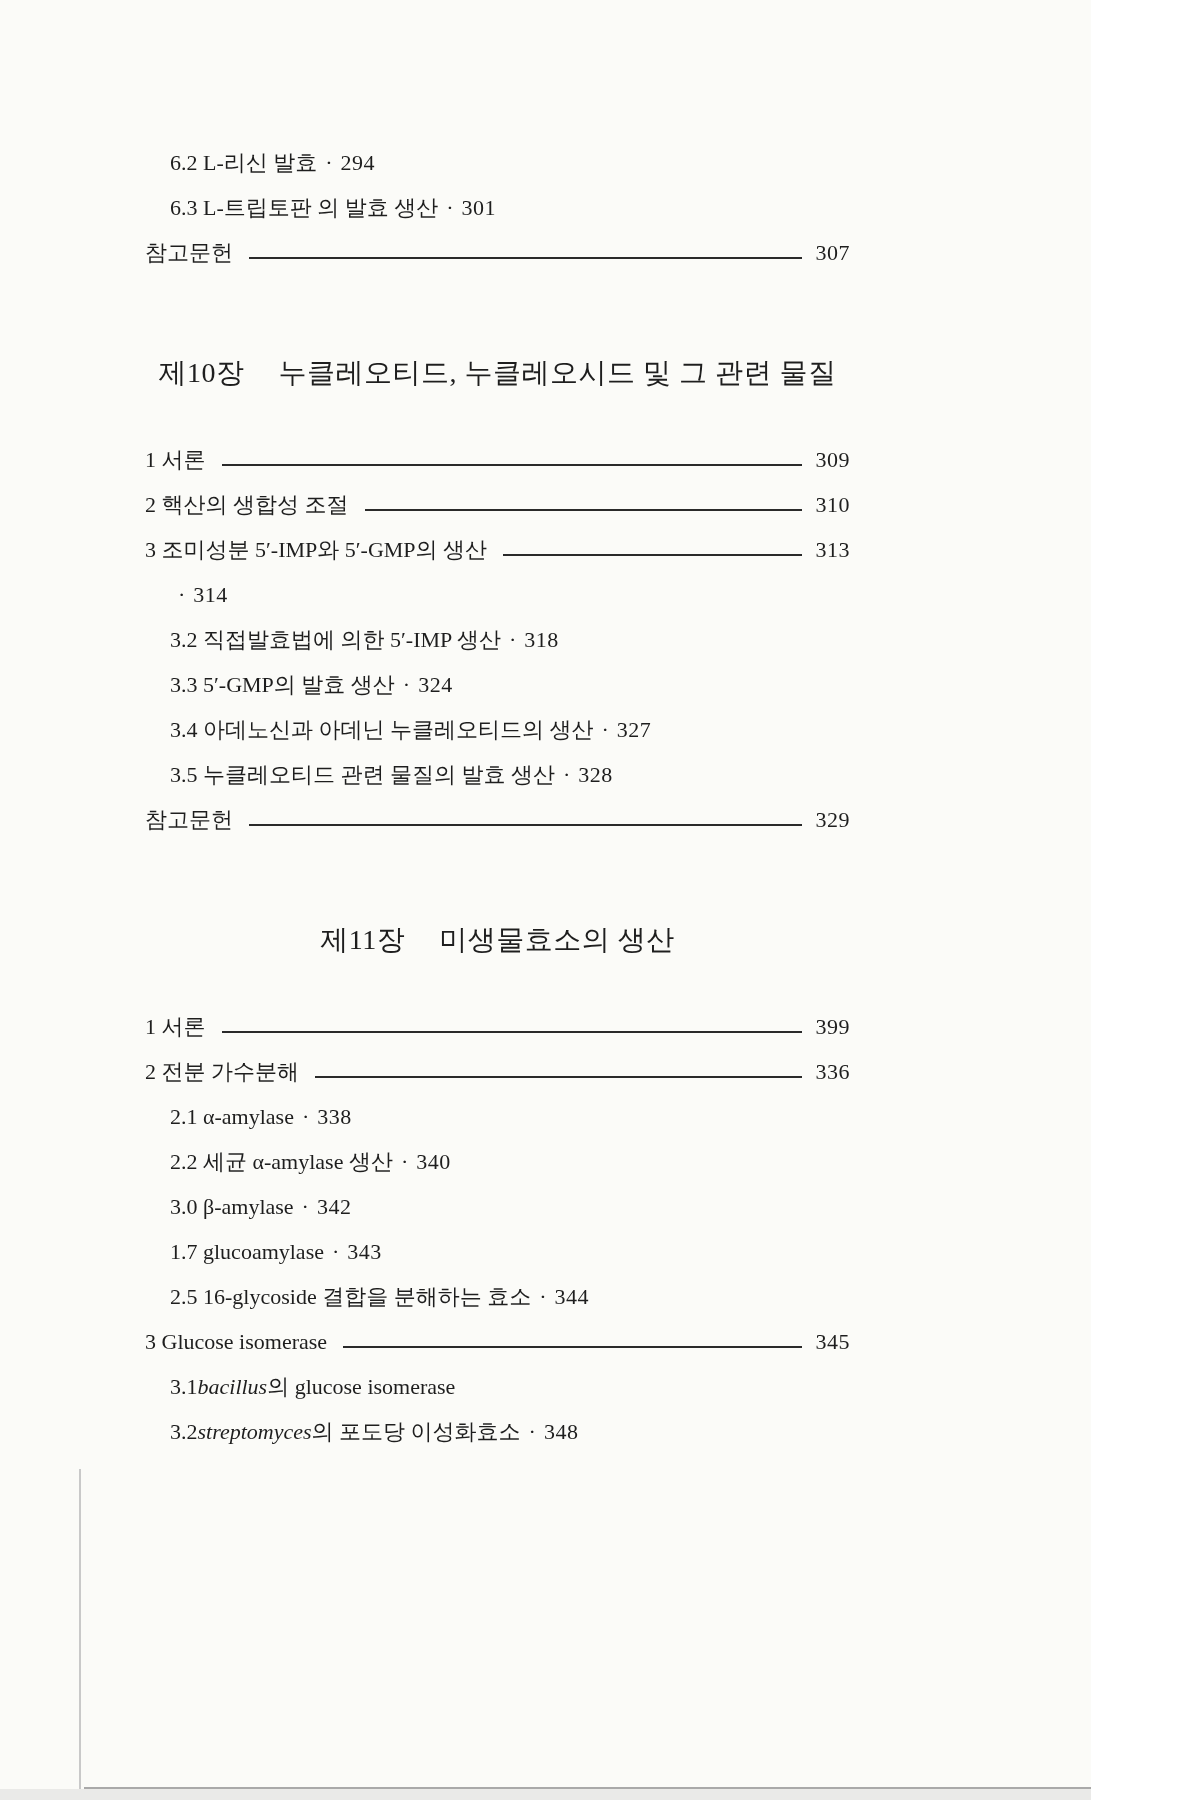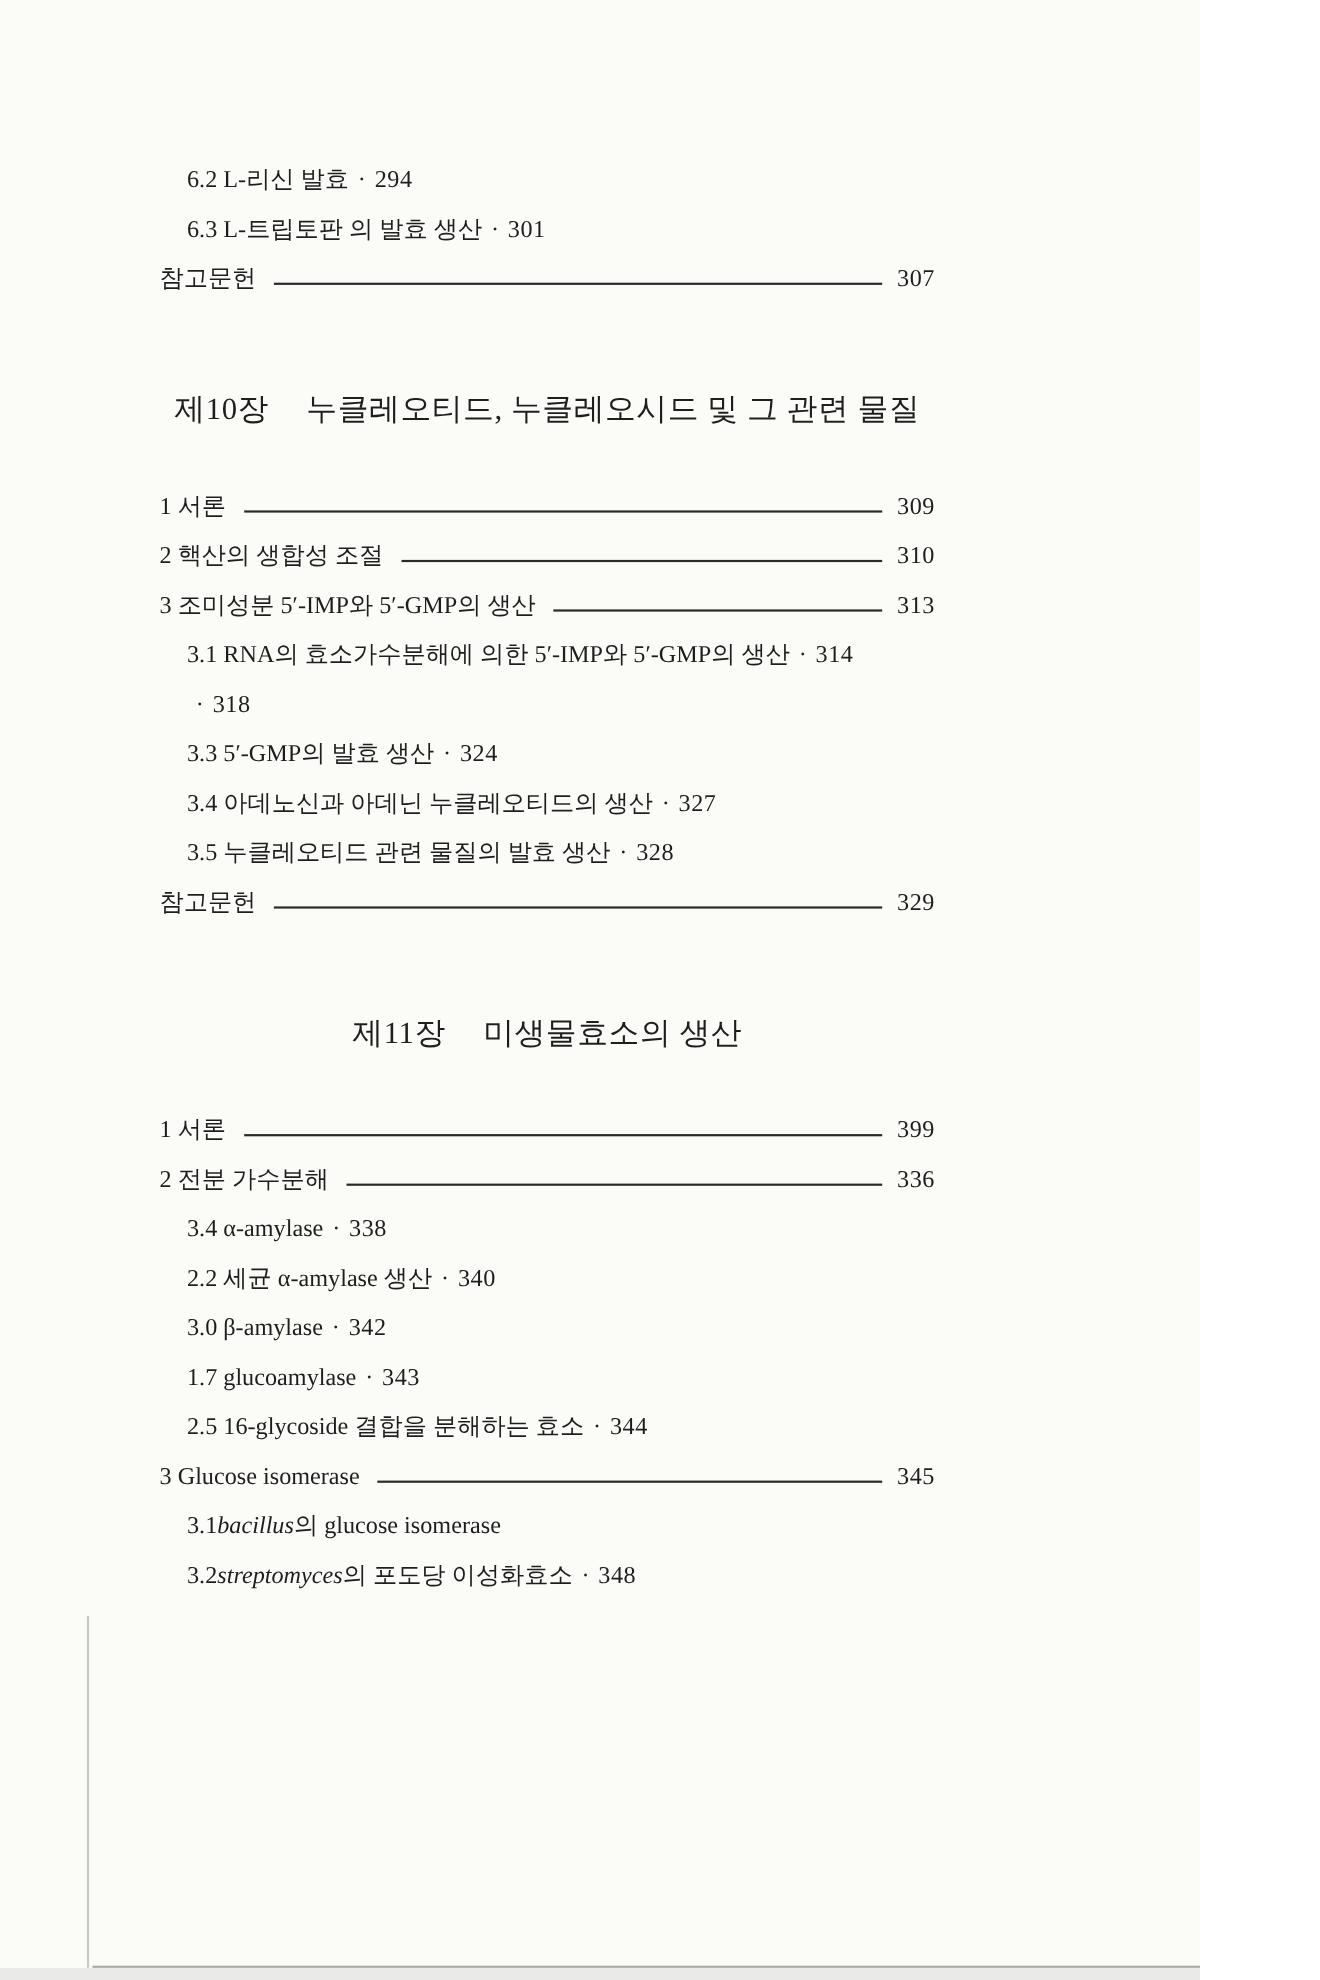--- a/index.html
+++ b/index.html
@@ -96,25 +96,25 @@
         <span class="label">2 핵산의 생합성 조절</span>
         <span class="leader"></span>
         <span class="pagenum">310</span>
       </div>
       <div class="row main-leader">
         <span class="label">3 조미성분 5′-IMP와 5′-GMP의 생산</span>
         <span class="leader"></span>
         <span class="pagenum">313</span>
       </div>
       <div class="row sub">
-        <span class="label">3.1 RNA의 효소가수분해에 의한 5′-IMP와 5′-GMP의 생산</span>
         <span class="sep">·</span>
         <span class="pagenum">314</span>
       </div>
       <div class="row sub">
+        <span class="label">3.2 직접발효법에 의한 5′-IMP 생산</span>
         <span class="sep">·</span>
         <span class="pagenum">318</span>
       </div>
       <div class="row sub">
         <span class="label">3.3 5′-GMP의 발효 생산</span>
         <span class="sep">·</span>
         <span class="pagenum">324</span>
       </div>
       <div class="row sub">
         <span class="label">3.4 아데노신과 아데닌 누클레오티드의 생산</span>
@@ -136,21 +136,21 @@
         <span class="label">1 서론</span>
         <span class="leader"></span>
         <span class="pagenum">399</span>
       </div>
       <div class="row main-leader">
         <span class="label">2 전분 가수분해</span>
         <span class="leader"></span>
         <span class="pagenum">336</span>
       </div>
       <div class="row sub">
-        <span class="label">3.4 α-amylase</span>
+        <span class="label">2.1 α-amylase</span>
         <span class="sep">·</span>
         <span class="pagenum">338</span>
       </div>
       <div class="row sub">
         <span class="label">2.2 세균 α-amylase 생산</span>
         <span class="sep">·</span>
         <span class="pagenum">340</span>
       </div>
       <div class="row sub">
         <span class="label">3.0 β-amylase</span>

